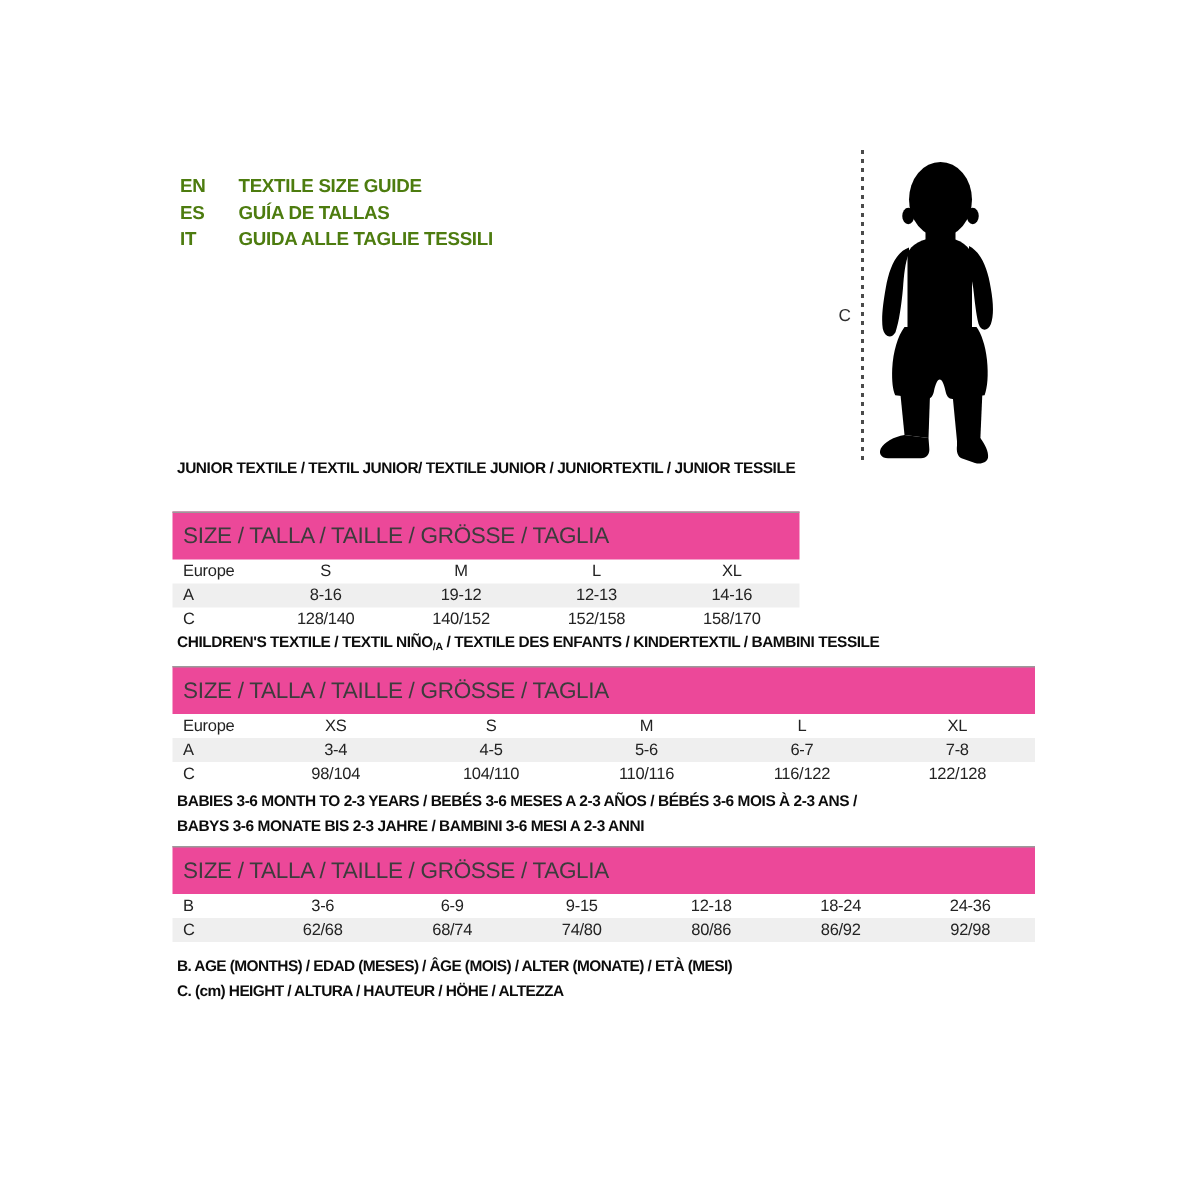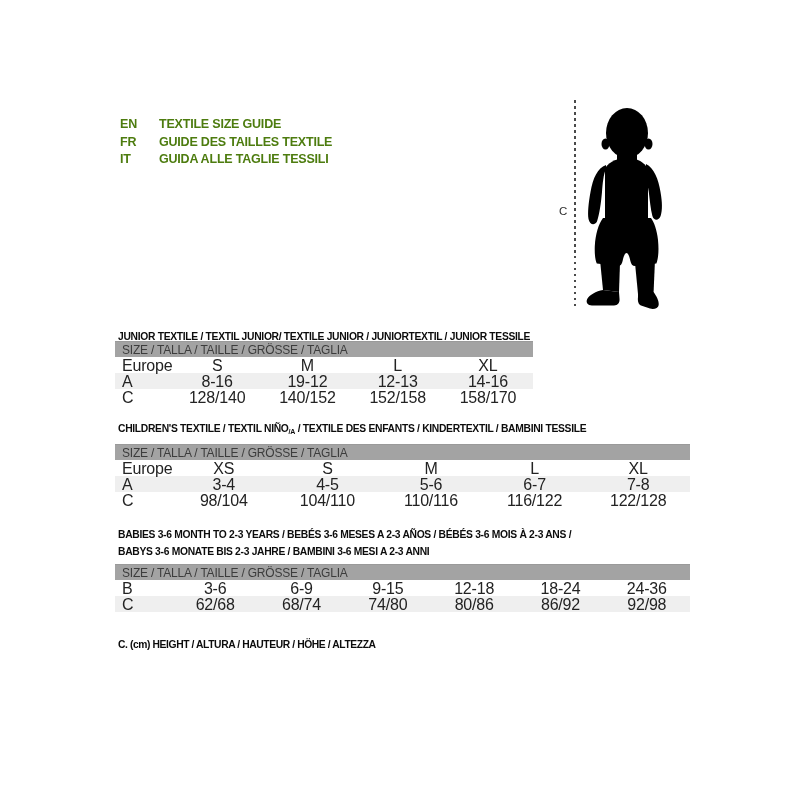--- a/index.html
+++ b/index.html
@@ -19,45 +19,45 @@
   .baby{position:absolute;left:580px;top:106px;}
   
   .sec-title{position:absolute;left:118px;font-weight:bold;font-size:10.3px;
     letter-spacing:-0.3px;color:#0c0c0c;white-space:nowrap;line-height:17px;}
   .sub{font-size:7px;vertical-align:-2px;letter-spacing:-0.2px;}
   
   .sizetable{position:absolute;left:115px;}
   .t-junior{top:341px;width:418px;}
   .t-children{top:444px;width:575px;}
   .t-babies{top:564px;width:575px;}
-  .band{height:16px;background:#a3a3a3;border-top:1px solid #9a9a9a;display:flex;
+  .band{height:32px;background:#ec4899;border-top:1px solid #9a9a9a;display:flex;
     align-items:center;padding-left:7px;box-sizing:border-box;
-    font-size:12px;letter-spacing:-0.2px;color:#3c3c3c;}
-  .trow{display:flex;height:16px;font-size:16px;
+    font-size:15px;letter-spacing:-0.2px;color:#3c3c3c;}
+  .trow{display:flex;height:16px;align-items:center;font-size:11px;
     letter-spacing:-0.2px;color:#232323;}
   .trow.stripe{background:#efefef;}
   .tlabel{width:57px;padding-left:7px;box-sizing:border-box;}
   .tcell{flex:1;text-align:center;}
   
   .foot{position:absolute;left:118px;top:636px;font-weight:bold;font-size:10.3px;
     letter-spacing:-0.4px;line-height:17px;color:#0c0c0c;white-space:nowrap;}
 </style>
 </head>
 <body>
 
 <div class="canvas">
 
   <div class="lang">
     <div class="lang-row">
       <span class="lang-code">EN</span>
       <span>TEXTILE SIZE GUIDE</span>
     </div>
     <div class="lang-row">
-      <span class="lang-code">FR</span>
-      <span>GUIDE DES TAILLES TEXTILE</span>
+      <span class="lang-code">ES</span>
+      <span>GUÍA DE TALLAS</span>
     </div>
     <div class="lang-row">
       <span class="lang-code">IT</span>
       <span>GUIDA ALLE TAGLIE TESSILI</span>
     </div>
   </div>
 
   <div class="dash-line"></div>
   <div class="c-label">C</div>
   <svg class="baby" width="92" height="206" viewBox="0 0 92 206" aria-hidden="true">
@@ -83,21 +83,21 @@
       <path d="M20 154 L40 157 L39 186 L23 184 Z"></path>
       <path d="M23 184 C16 185 9.5 189 7.2 193 C5.6 196.5 7.6 199.5 12 199.5 L34 199.5
                C38 199.5 40 196.5 39.5 192.5 L39 186 Z"></path>
 
       <path d="M55 157 L75 154 L73.5 188 L58 188 Z"></path>
       <path d="M58 188 L73.5 186 C76.5 190 79.2 195 78.7 199 C78.2 202.2 74 203.8 70 202.6
                L61 199.5 C58.4 198.4 57.5 195 58 191 Z"></path>
     </g>
   </svg>
 
-  <div class="sec-title" style="top:328px;">JUNIOR TEXTILE / TEXTIL JUNIOR/ TEXTILE JUNIOR / JUNIORTEXTIL / JUNIOR TESSILE</div>
+  <div class="sec-title" style="top:304px;">JUNIOR TEXTILE / TEXTIL JUNIOR/ TEXTILE JUNIOR / JUNIORTEXTIL / JUNIOR TESSILE</div>
   <div class="sizetable t-junior">
     <div class="band">SIZE / TALLA / TAILLE / GRÖSSE / TAGLIA</div>
     <div class="trow">
       <span class="tlabel">Europe</span>
       <span class="tcell">S</span>
       <span class="tcell">M</span>
       <span class="tcell">L</span>
       <span class="tcell">XL</span>
     </div>
     <div class="trow stripe">
@@ -165,16 +165,17 @@
       <span class="tcell">62/68</span>
       <span class="tcell">68/74</span>
       <span class="tcell">74/80</span>
       <span class="tcell">80/86</span>
       <span class="tcell">86/92</span>
       <span class="tcell">92/98</span>
     </div>
   </div>
 
   <div class="foot">
+    <div>B. AGE (MONTHS) / EDAD (MESES) / ÂGE (MOIS) / ALTER (MONATE) / ETÀ (MESI)</div>
     <div>C. (cm) HEIGHT / ALTURA / HAUTEUR / HÖHE / ALTEZZA</div>
   </div>
 
 </div>
 
 </body></html>

